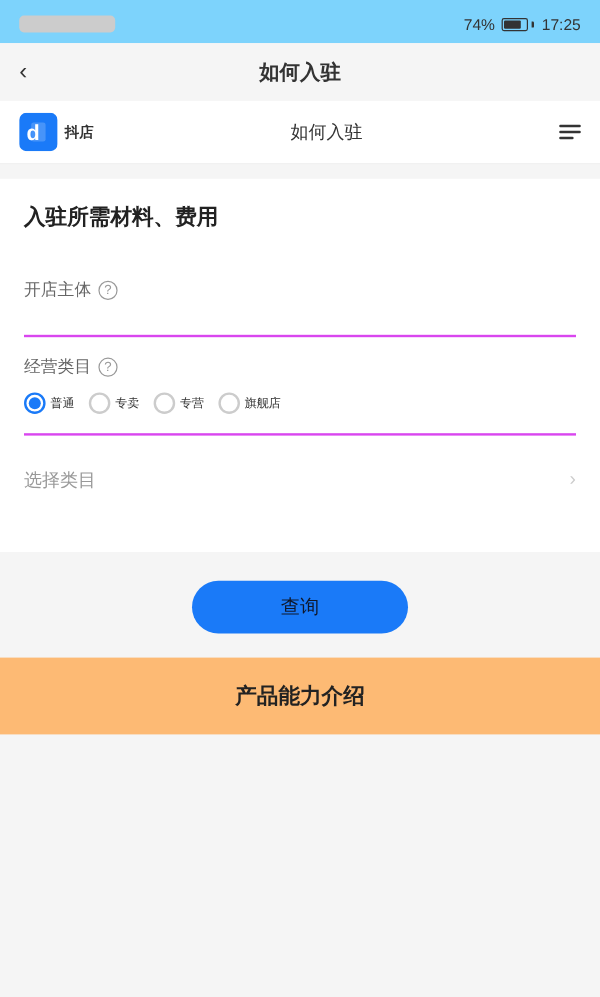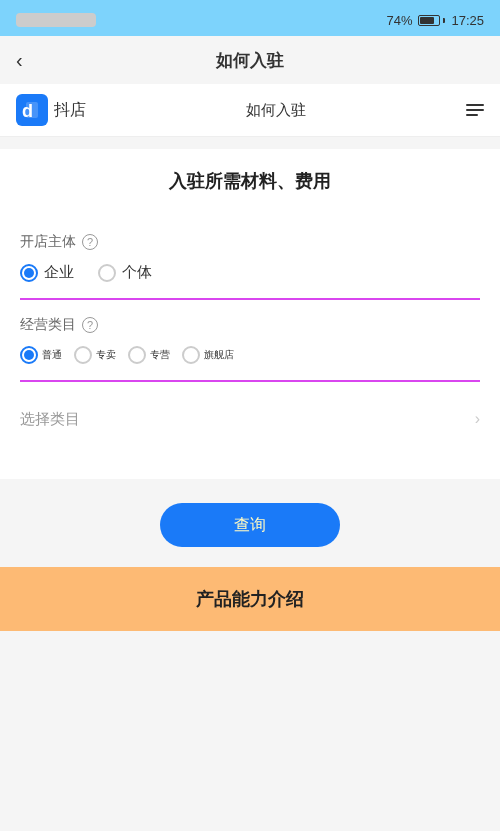--- a/index.html
+++ b/index.html
@@ -100,22 +100,22 @@
     .app-logo {
       display: flex;
       align-items: center;
       gap: 6px;
     }
     .logo-icon {
       width: 32px;
       height: 32px;
     }
     .app-name {
-      font-size: 16px;
-      font-weight: 400;
+      font-size: 12px;
+      font-weight: 700;
       color: #333;
     }
     .app-header-title {
       font-size: 15px;
       color: #333;
     }
     .menu-icon {
       display: flex;
       flex-direction: column;
       gap: 3px;
@@ -135,21 +135,20 @@
     .main-card {
       background: #ffffff;
       margin: 12px 0 0 0;
       padding: 20px 20px 30px 20px;
     }
 
     .section-title {
       font-size: 18px;
       font-weight: 600;
       color: #222;
-      text-align: center;
       margin-bottom: 24px;
     }
 
     
     .form-group {
       margin-bottom: 0;
       padding: 16px 0;
       border-bottom: 2px solid #d946ef;
     }
     .form-group:last-of-type {
@@ -245,21 +244,21 @@
     }
 
     
     .query-btn-wrap {
       padding: 24px 20px 20px 20px;
       display: flex;
       justify-content: center;
     }
     .query-btn {
       background: #1a7af8;
-      color: #fef9c3;
+      color: #0f172a;
       border: none;
       border-radius: 24px;
       width: 180px;
       height: 44px;
       font-size: 16px;
       font-weight: 500;
       cursor: pointer;
       display: flex;
       align-items: center;
       justify-content: center;
@@ -317,30 +316,20 @@
   </div>
 </div>
 
 <div class="main-card">
   <div class="section-title">入驻所需材料、费用</div>
 
   <div class="form-group">
     <div class="form-label">
       <span>开店主体</span>
       <span class="help-icon">?</span>
-    </div>
-    <div class="radio-group">
-      <div class="radio-item">
-        <div class="radio-circle checked"></div>
-        <span class="radio-label">企业</span>
-      </div>
-      <div class="radio-item">
-        <div class="radio-circle"></div>
-        <span class="radio-label">个体</span>
-      </div>
     </div>
   </div>
 
   <div class="form-group">
     <div class="form-label">
       <span>经营类目</span>
       <span class="help-icon">?</span>
     </div>
     <div class="radio-group-wide">
       <div class="radio-item">

